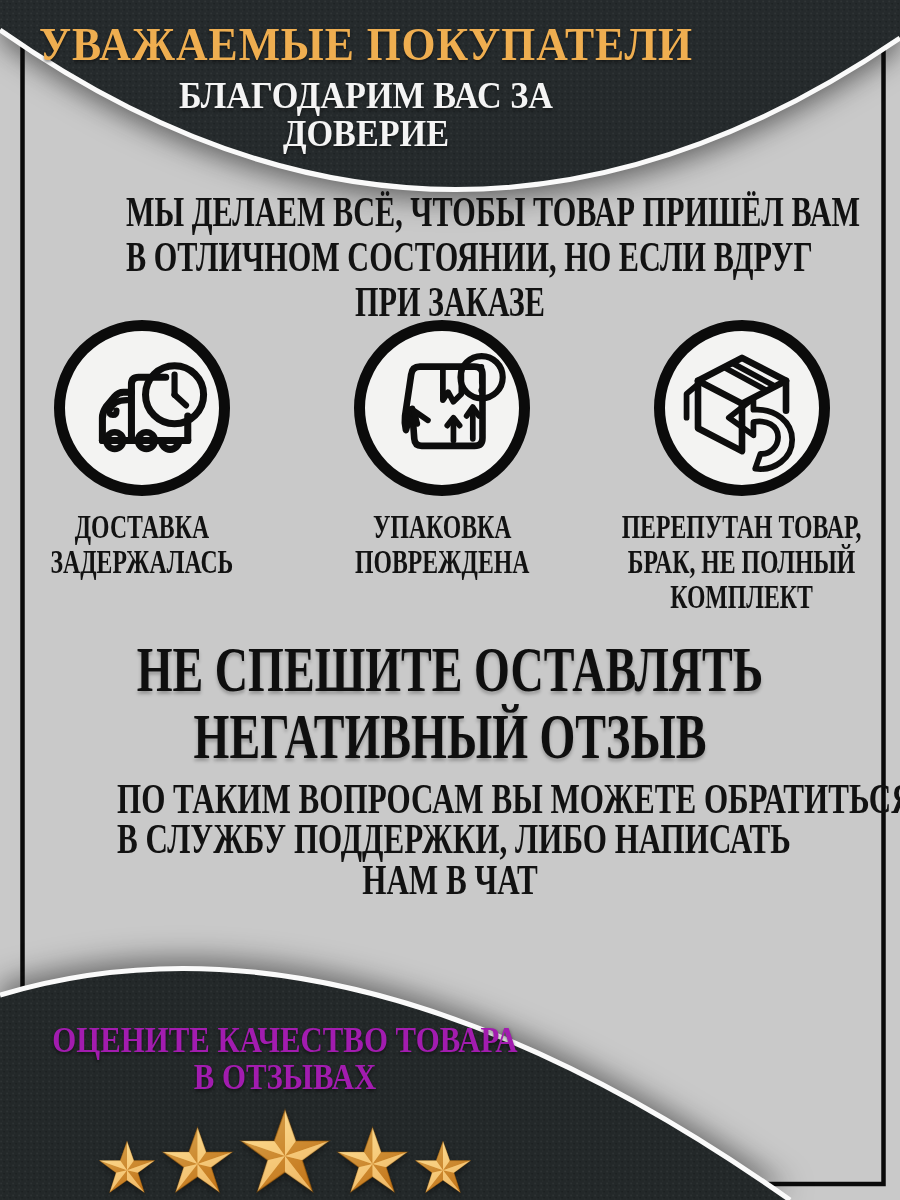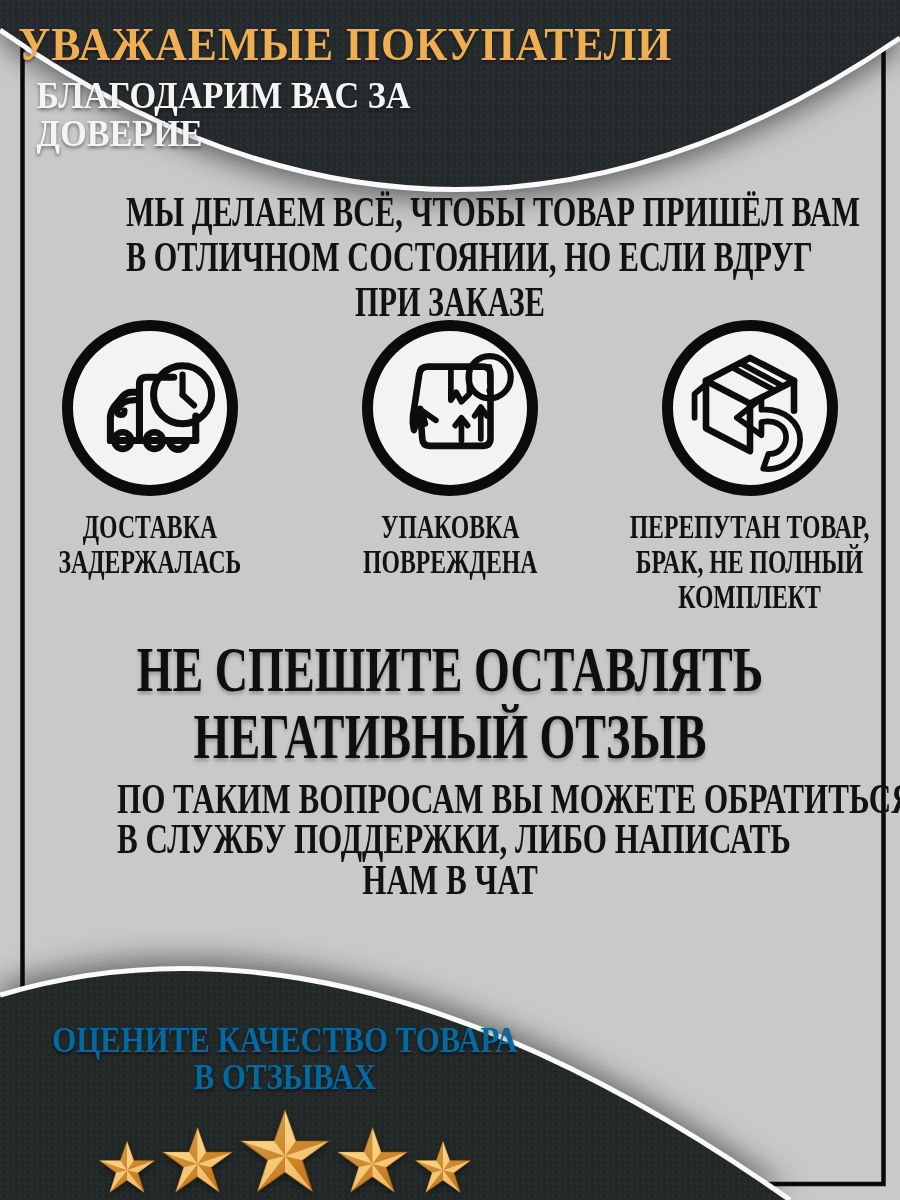--- a/index.html
+++ b/index.html
@@ -8,38 +8,38 @@
     background:#c9c9c9;overflow:hidden;
     font-family:"Liberation Serif","DejaVu Serif",serif;font-weight:700;
   }
   .bg-svg{position:absolute;left:0;top:0;width:900px;height:1200px;display:block;}
   .shadow-down{filter:drop-shadow(0px 10px 14px rgba(10,10,10,0.55));}
   .shadow-up{filter:drop-shadow(0px -10px 14px rgba(10,10,10,0.5));}
 
   .layer{position:absolute;left:0;top:0;width:900px;height:1200px;pointer-events:none;}
   .layer *{pointer-events:auto;}
 
-  .header-text{position:absolute;top:20px;left:0;width:732px;text-align:left;}
+  .header-text{position:absolute;top:20px;left:0;width:732px;text-align:center;}
   .gold-title{
     font-size:46px;line-height:1.1;color:#efae50;white-space:nowrap;
     transform:scaleX(0.95);transform-origin:50% 50%;
     text-shadow:0 2px 3px rgba(0,0,0,0.45);letter-spacing:1px;
   }
   .white-sub{margin-top:5px;color:#f4f4f4;font-size:38px;line-height:1.0;
     transform:scaleX(0.9);transform-origin:50% 50%;
     text-shadow:0 2px 4px rgba(0,0,0,0.5);}
   .white-sub div{white-space:nowrap;}
 
   .intro{position:absolute;top:190px;left:0;width:900px;text-align:center;
     font-size:42px;line-height:1.07;color:#121212;
     transform:scaleX(0.72);transform-origin:50% 50%;}
   .intro div{white-space:nowrap;}
 
   .issues{position:absolute;top:320px;left:0;width:900px;
-    display:flex;justify-content:center;gap:16px;}
+    display:flex;justify-content:flex-start;gap:16px;}
   .issue{width:284px;display:flex;flex-direction:column;align-items:center;}
   .icon-circle{
     width:176px;height:176px;box-sizing:border-box;border:11px solid #0b0b0b;
     border-radius:50%;background:#f3f3f2;display:flex;align-items:center;justify-content:center;
   }
   .icon-circle svg{display:block;}
   .issue-label{margin-top:14px;text-align:center;font-size:33px;line-height:1.06;
     color:#121212;transform:scaleX(0.72);transform-origin:50% 50%;}
   .issue-label div{white-space:nowrap;}
 
@@ -47,21 +47,21 @@
     font-size:64px;line-height:1.05;color:#0f0f0f;
     transform:scaleX(0.72);transform-origin:50% 50%;
     text-shadow:0 3px 4px rgba(0,0,0,0.25);}
   .headline div{white-space:nowrap;}
 
   .support{position:absolute;top:779px;left:0;width:900px;text-align:center;
     font-size:42px;line-height:0.96;color:#121212;
     transform:scaleX(0.74);transform-origin:50% 50%;}
   .support div{white-space:nowrap;}
 
-  .footer-box{position:absolute;left:0;top:1022px;width:570px;text-align:center;color:#0369a1;}
+  .footer-box{position:absolute;left:0;top:1022px;width:570px;text-align:center;color:#a21caf;}
   .footer-line{font-size:35px;line-height:1.06;transform:scaleX(0.88);
     transform-origin:50% 50%;text-shadow:0 2px 4px rgba(0,0,0,0.55);white-space:nowrap;}
   .stars{margin-top:6px;display:flex;align-items:flex-end;justify-content:center;gap:5px;height:92px;}
   .stars svg{display:block;filter:drop-shadow(0 3px 3px rgba(0,0,0,0.4));}
 
   .ico{stroke:#0d0d0d;fill:none;stroke-linecap:round;stroke-linejoin:round;}
 </style>
 </head>
 <body>
 

